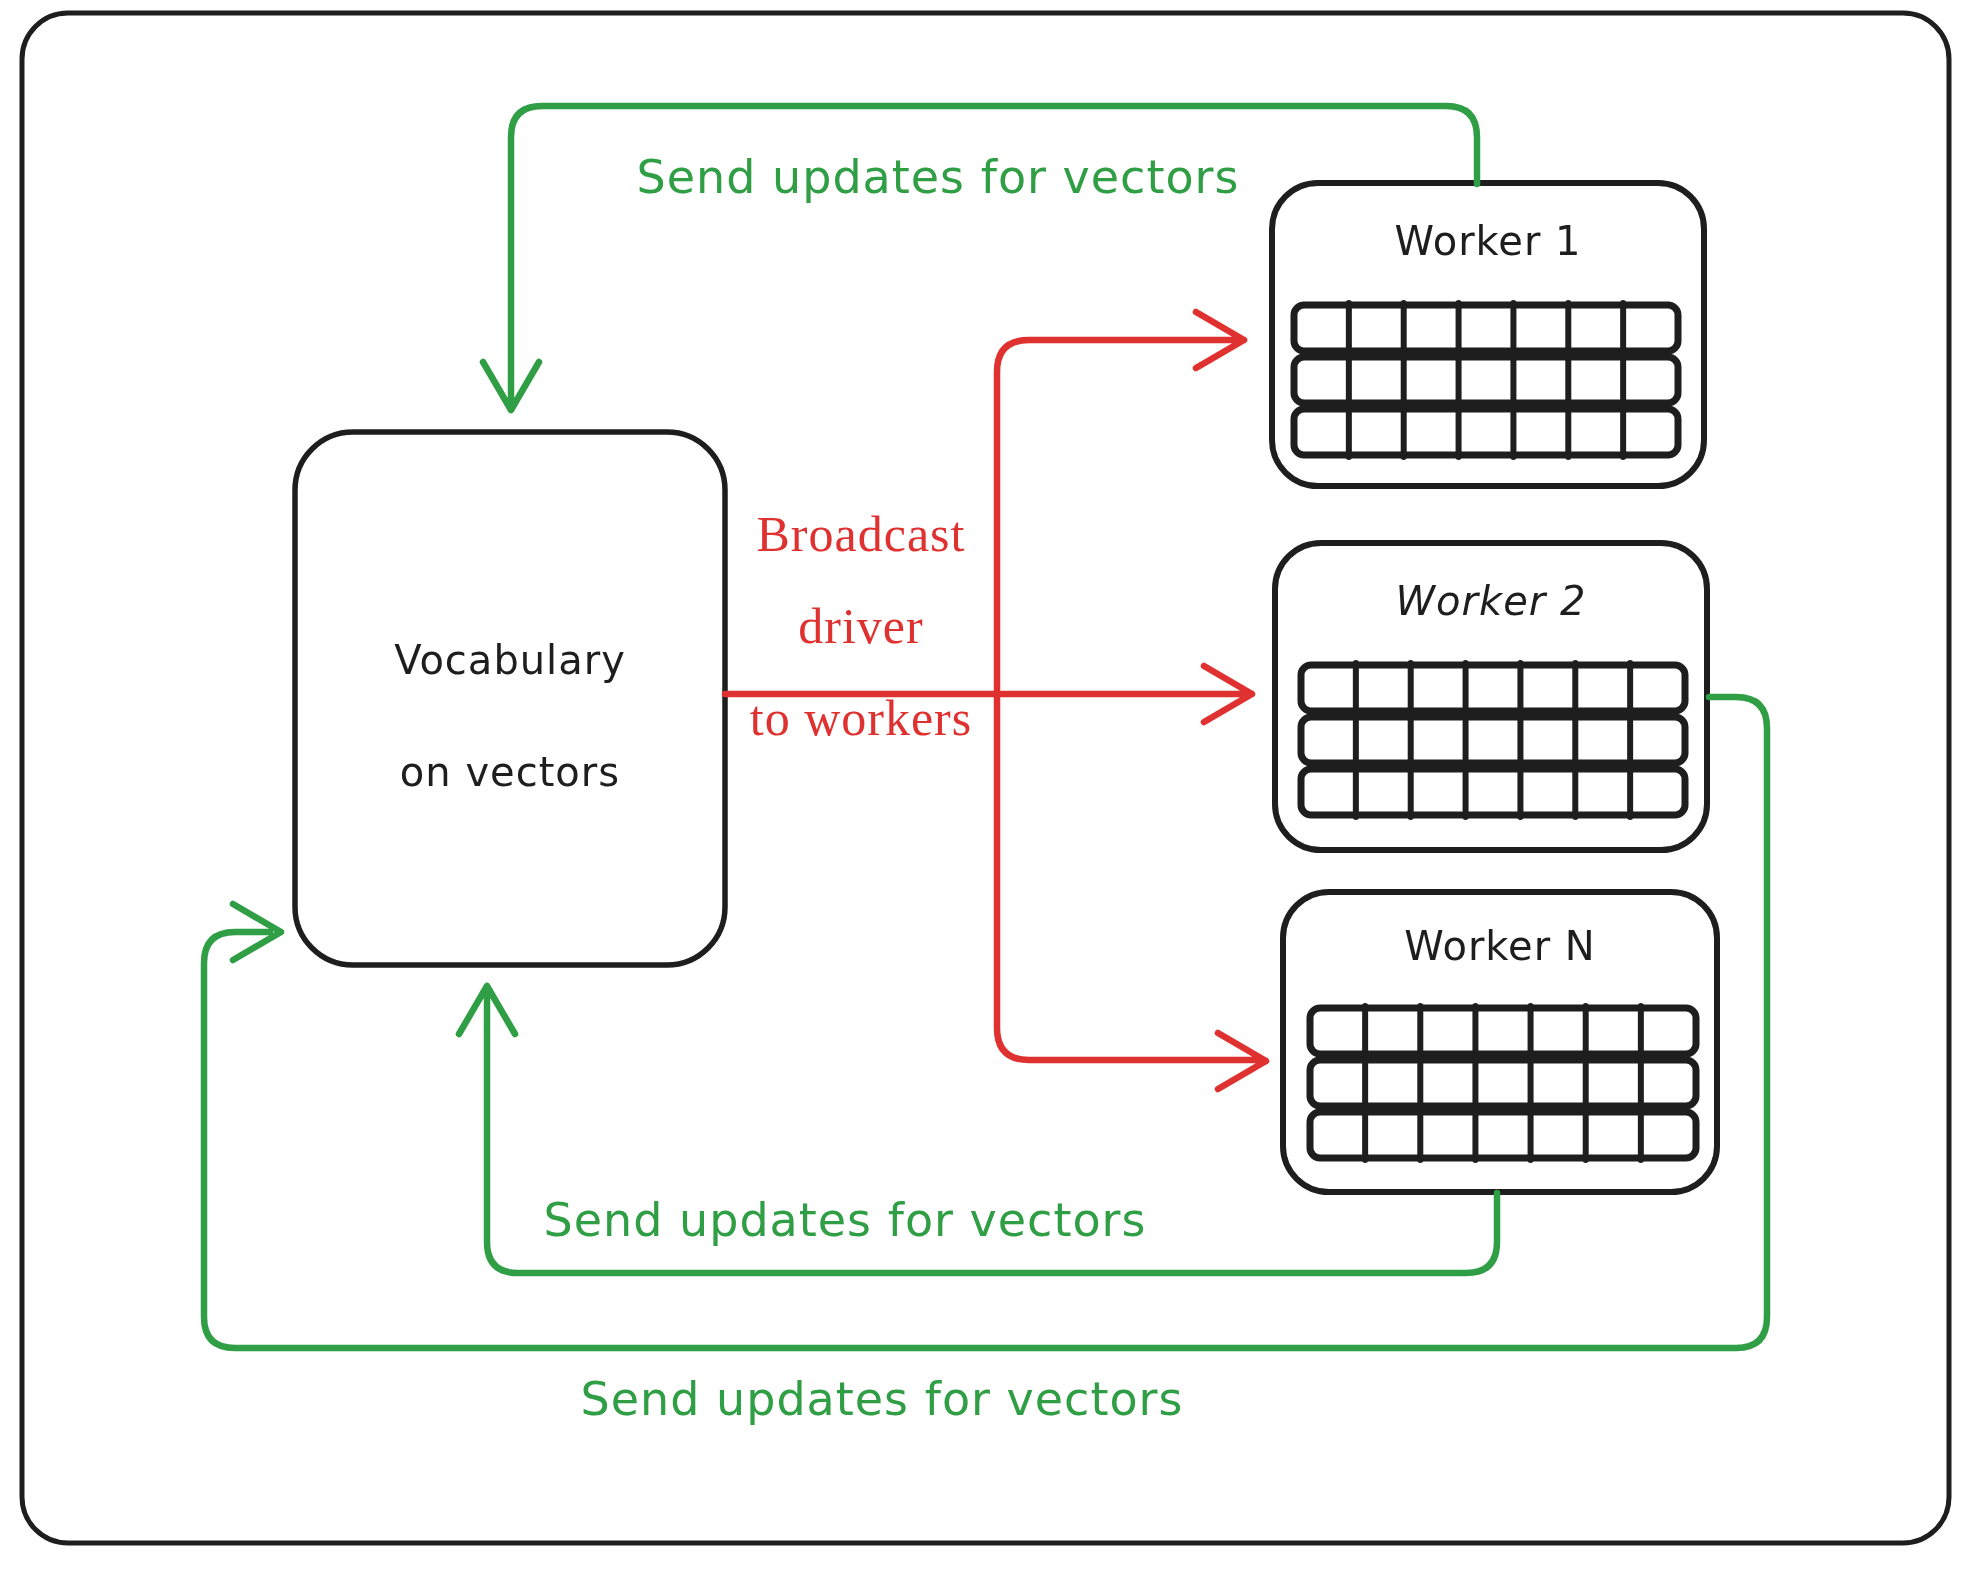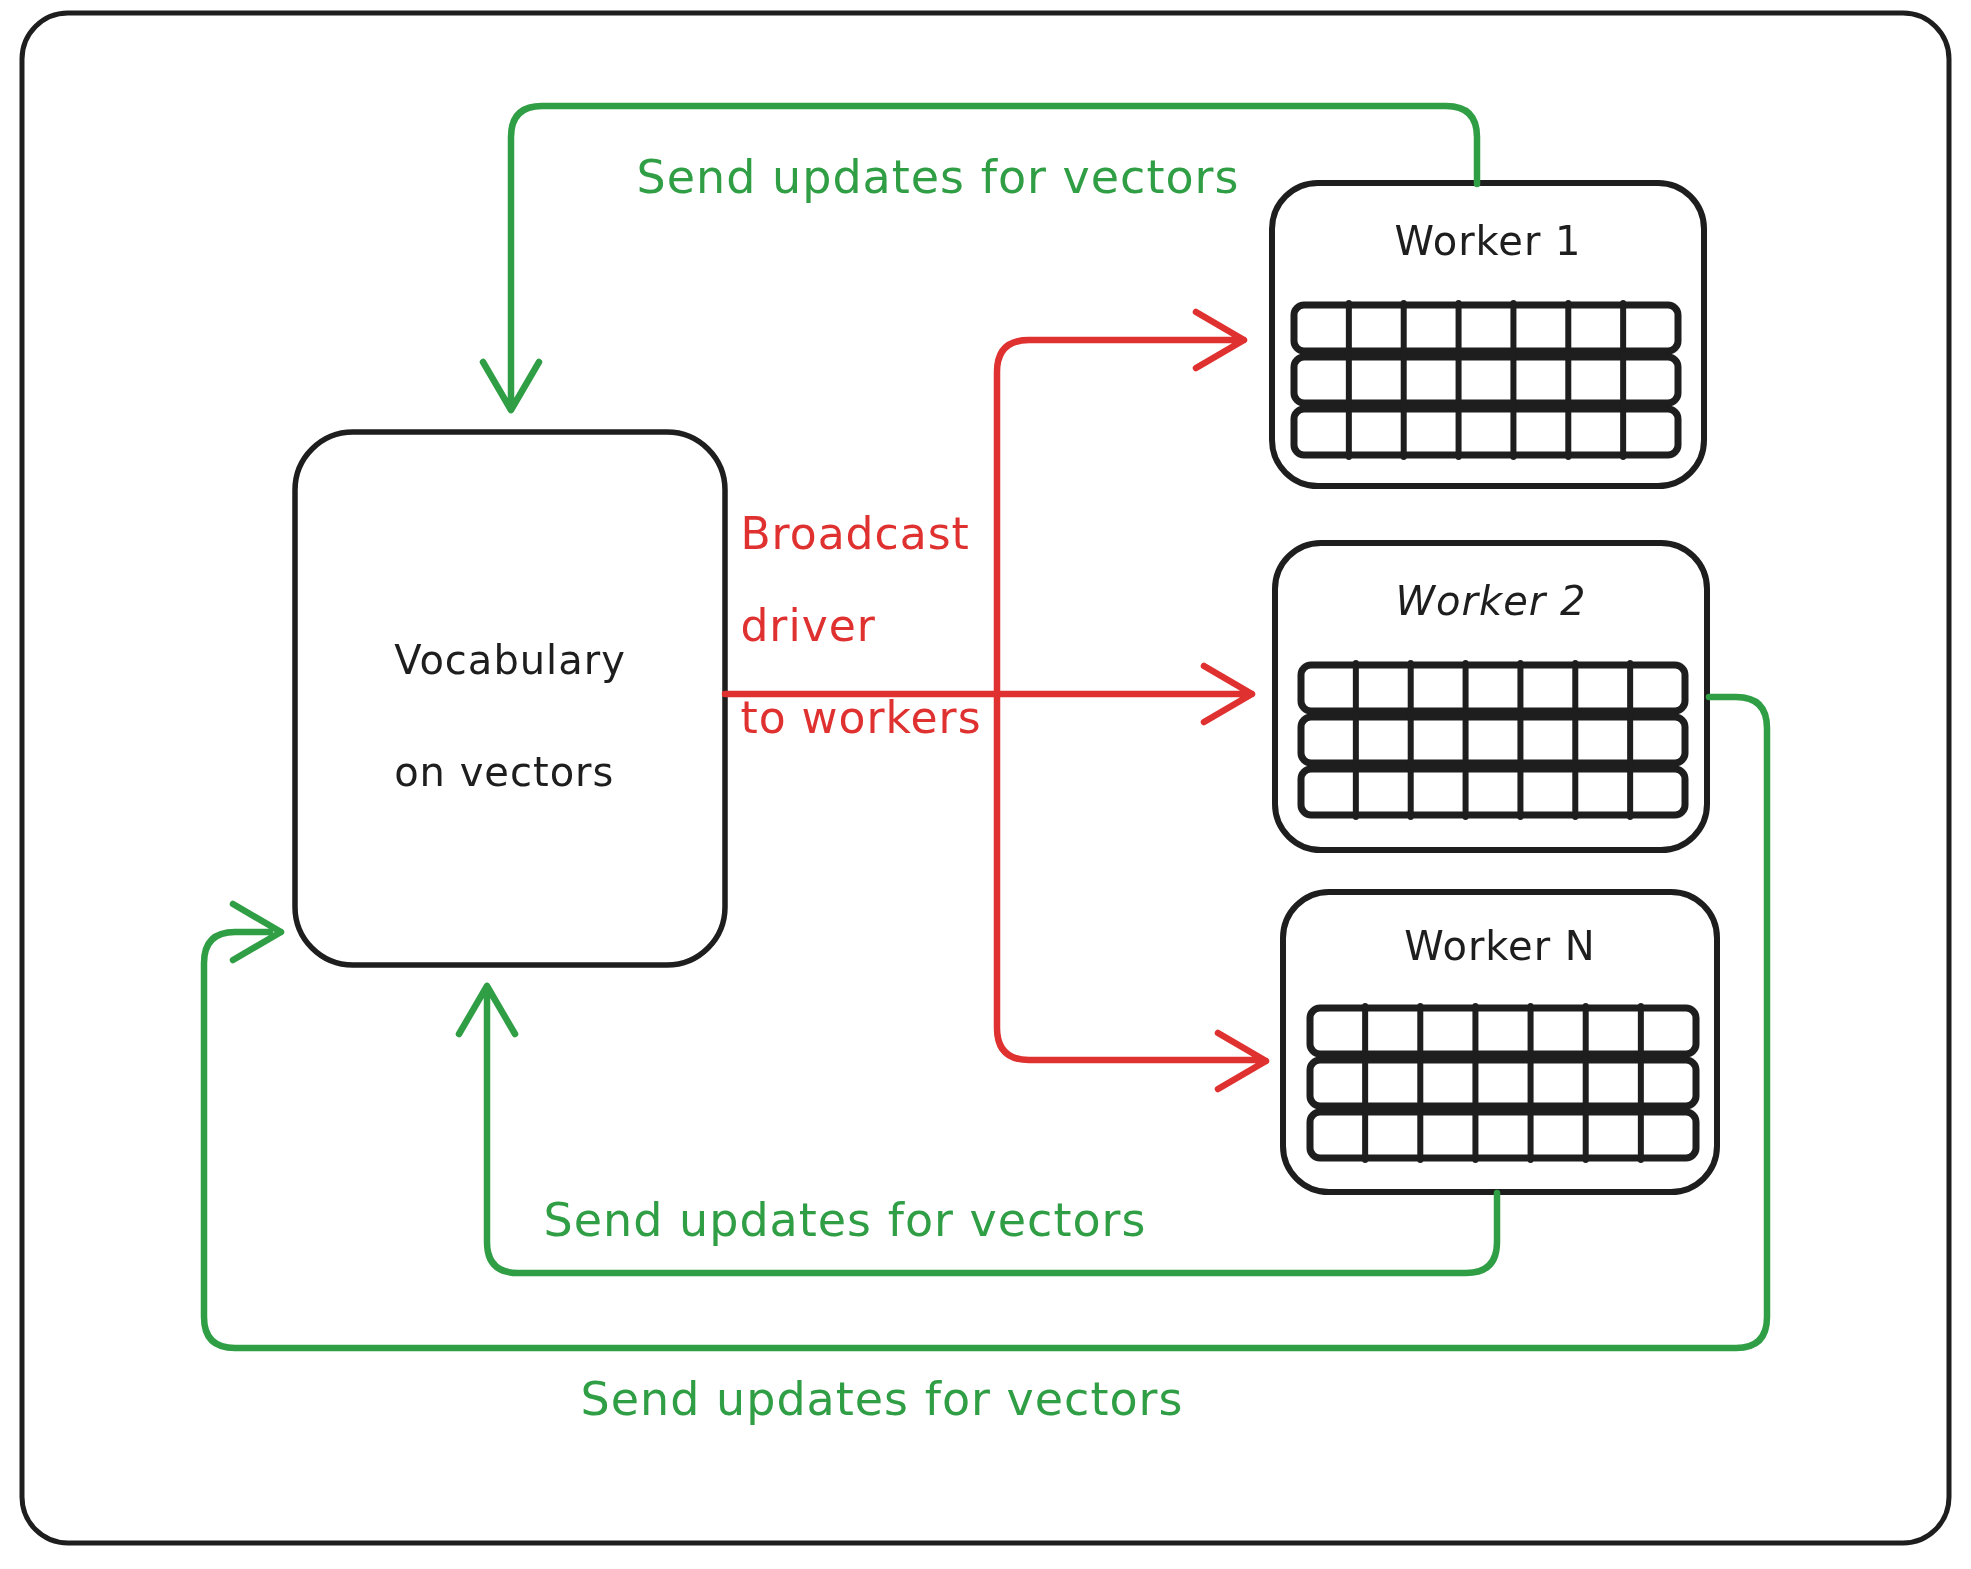--- a/index.html
+++ b/index.html
@@ -15,25 +15,25 @@
     height:1569px;
     background:var(--bg);
     font-family:"DejaVu Sans","Liberation Sans",sans-serif;
     overflow:hidden;
   }
   svg.layer{position:absolute;left:0;top:0;}
   .lbl{
     position:absolute;
     transform:translate(-50%,-50%);
     white-space:nowrap;
-    text-align:left;
+    text-align:center;
     letter-spacing:1px;
   }
   .lbl.green{color:var(--green);font-size:46px;}
-  .lbl.red{color:var(--red);font-size:44px;line-height:46px;white-space:pre-line;}
+  .lbl.red{color:var(--red);font-size:50px;line-height:46px;white-space:pre-line;font-family:Liberation Serif, serif;}
   .lbl.ink{color:var(--ink);font-size:40px;}
   .lbl.two-line{line-height:56px;white-space:pre-line;}
   .stroke-ink{stroke:var(--ink);fill:none;}
   .stroke-red{stroke:var(--red);fill:none;}
   .stroke-green{stroke:var(--green);fill:none;}
 </style>
 </head>
 <body>
 
 <div class="canvas">

